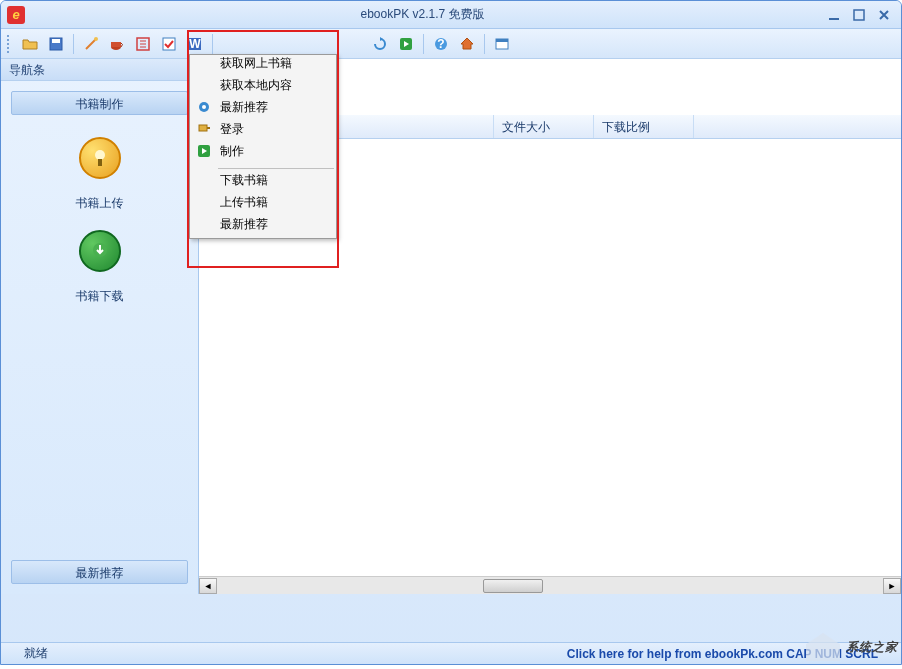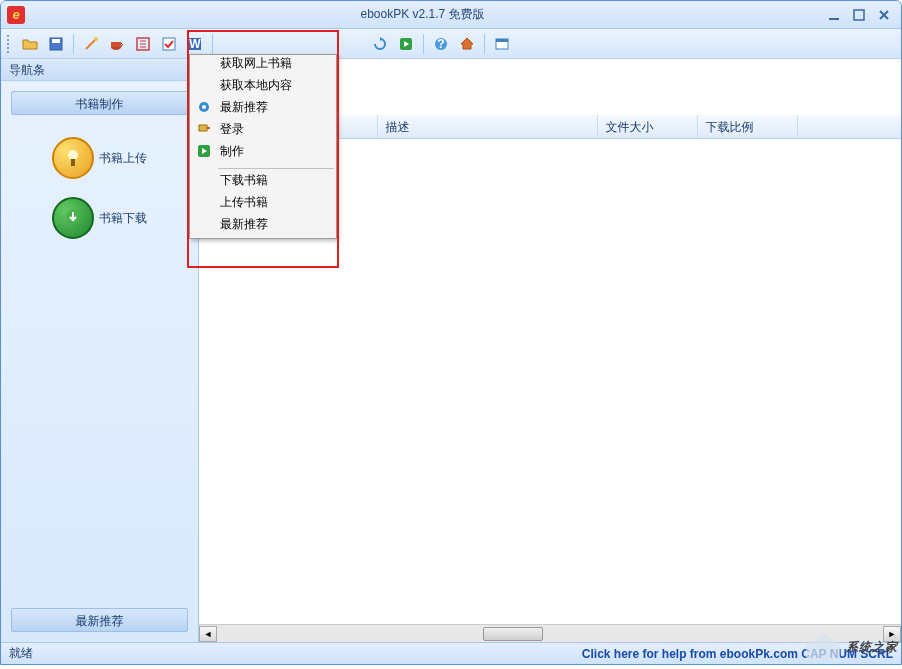--- a/index.html
+++ b/index.html
@@ -21,37 +21,37 @@
 .toolbar .grip { width: 6px; height: 18px; border-left: 2px dotted #7aa3d6; margin-right: 2px; }
 .toolbar .tb-btn { width: 22px; height: 22px; display: inline-flex; align-items: center; justify-content: center; cursor: pointer; border-radius: 2px; }
 .toolbar .sep { width: 1px; height: 20px; background: #a8c8ee; margin: 0 2px; }
 
 .body-area { flex: 1; display: flex; background: #fff; overflow: hidden; }
 
 .navpanel { width: 198px; background: linear-gradient(#e8f2fe, #d8e9fc); border-right: 1px solid #a8c8ee; display: flex; flex-direction: column; }
 .nav-title { height: 22px; background: linear-gradient(#dceafb, #c8ddf7); padding: 3px 8px; color: #2a4a7a; border-bottom: 1px solid #b5d0ef; }
 .nav-header { height: 24px; background: linear-gradient(#d8e8fb, #b8d3f2); text-align: center; line-height: 24px; color: #1a3a6a; border: 1px solid #9cbee8; border-radius: 2px; margin: 10px; cursor: pointer; }
 .nav-body { flex: 1; padding: 12px 0; display: flex; flex-direction: column; align-items: center; gap: 18px; }
-.nav-icon-btn { display: flex; flex-direction: row; align-items: center; gap: 5px; cursor: pointer; }
+.nav-icon-btn { display: flex; flex-direction: column; align-items: center; gap: 16px; cursor: pointer; }
 .nav-icon-btn .big-icon { width: 42px; height: 42px; border-radius: 50%; display: flex; align-items: center; justify-content: center; }
 .nav-icon-btn .label { color: #1a3a6a; }
 .big-icon.upload { background: radial-gradient(circle at 30% 30%, #ffe070, #e8a020); border: 2px solid #d08000; }
 .big-icon.download { background: radial-gradient(circle at 30% 30%, #60c860, #208830); border: 2px solid #106820; }
 .nav-footer { margin-top: auto; }
 
 .main { flex: 1; display: flex; flex-direction: column; background: #fff; position: relative; }
-.grid-header { height: 24px; background: linear-gradient(#f4f9ff, #dfeafa); border-bottom: 1px solid #b5d0ef; display: flex; margin-top: 56px; justify-content: center; }
+.grid-header { height: 24px; background: linear-gradient(#f4f9ff, #dfeafa); border-bottom: 1px solid #b5d0ef; display: flex; margin-top: 56px; }
 .grid-header .col { border-right: 1px solid #c8ddf5; padding: 4px 8px; color: #1a3a6a; white-space: nowrap; overflow: hidden; }
 .grid-body { flex: 1; background: #fff; }
 .hscroll { height: 18px; background: #e8e8e8; border-top: 1px solid #ccc; display: flex; align-items: center; }
 .hscroll .arrow { width: 18px; height: 16px; background: linear-gradient(#f8f8f8,#d8d8d8); border: 1px solid #aaa; display: flex; align-items: center; justify-content: center; font-size: 9px; }
 .hscroll .track { flex: 1; height: 16px; position: relative; }
 .hscroll .thumb { position: absolute; left: 40%; width: 60px; height: 14px; top: 1px; background: linear-gradient(#f0f0f0,#cfcfcf); border: 1px solid #999; border-radius: 2px; }
 
-.statusbar { height: 22px; background: linear-gradient(#e4effd, #cfe3fa); border-top: 1px solid #a8c8ee; display: flex; align-items: center; padding: 0 8px; color: #1a3a6a; }
+.statusbar { height: 22px; background: linear-gradient(#e4effd, #cfe3fa); border-top: 1px solid #a8c8ee; display: flex; align-items: center; padding: 0 23px; color: #1a3a6a; margin-top: 48px; }
 .statusbar .status-right { margin-left: auto; color: #1a4aaa; cursor: pointer; font-weight: bold; }
 
 .dropdown { position: absolute; top: 54px; left: 189px; width: 148px; background: #f4f4f4; border: 1px solid #9a9a9a; box-shadow: 2px 2px 4px rgba(0,0,0,.25); z-index: 100; }
 .dropdown .dd-item { height: 22px; display: flex; align-items: flex-start; padding: 0 8px 0 4px; cursor: pointer; }
 .dropdown .dd-icon { width: 20px; height: 16px; display: inline-flex; align-items: center; justify-content: center; margin-right: 6px; }
 .dropdown .dd-sep { height: 1px; background: #c0c0c0; margin: 3px 2px 3px 28px; }
 
 .highlight-box { position: absolute; border: 2px solid #e02020; pointer-events: none; z-index: 200; }
 .hb1 { top: 30px; left: 187px; width: 152px; height: 238px; }
 

